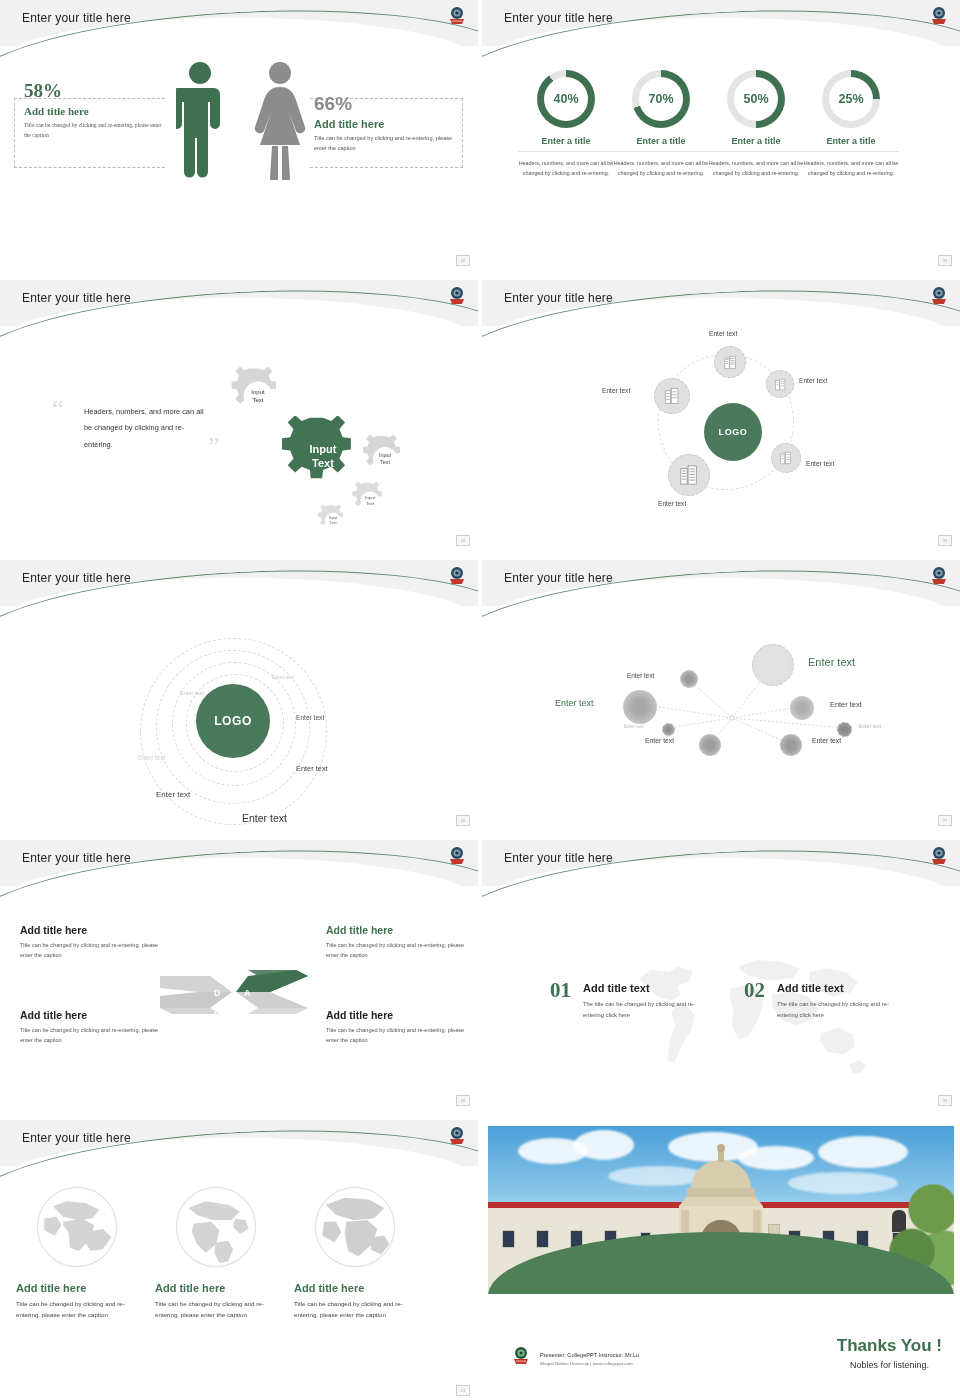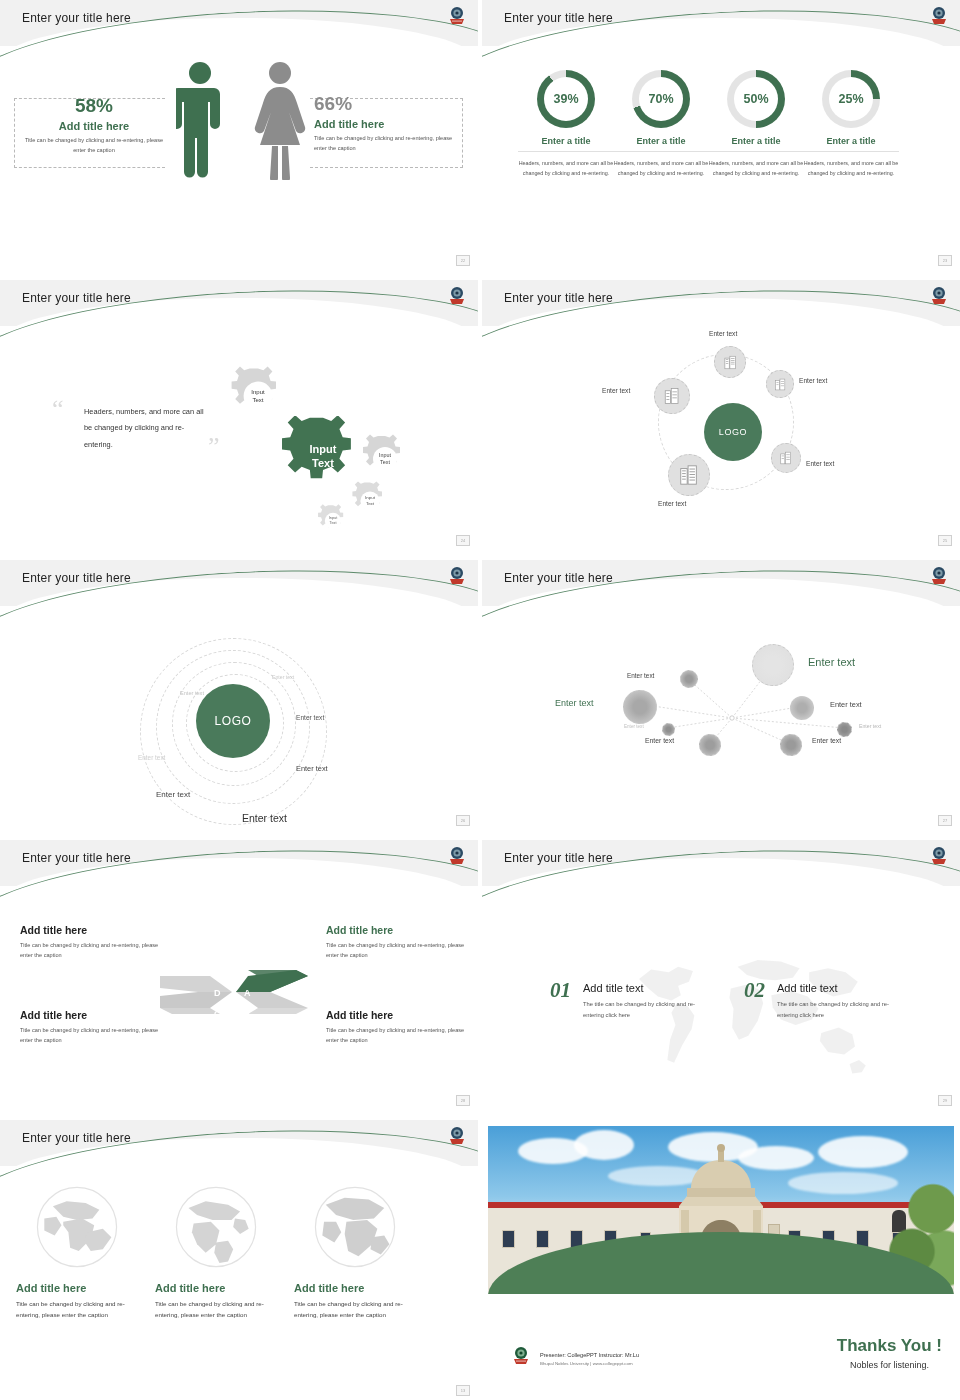--- a/index.html
+++ b/index.html
@@ -40,35 +40,35 @@
         border-bottom:1px solid #e0e0e0;}
   .dcap{font-size:5.4px;color:#555;line-height:1.85;margin-top:6px;}
 
   
   .gear{position:absolute;display:flex;align-items:center;justify-content:center;text-align:center;}
   .quote{position:absolute;font-size:26px;color:#dcdcdc;font-family:"Liberation Serif",serif;line-height:1;}
   .qtext{position:absolute;font-size:7.4px;color:#333;line-height:2.2;}
 
   
   .logo-c{position:absolute;border-radius:50%;background:#4a7a5b;color:#fff;display:flex;
-          align-items:center;justify-content:center;font-size:9px;font-weight:normal;letter-spacing:.6px;}
+          align-items:center;justify-content:center;font-size:9px;font-weight:bold;letter-spacing:.6px;}
   .node{position:absolute;border-radius:50%;background:#e0e0e0;border:1px dashed #c4c4c4;
         display:flex;align-items:center;justify-content:center;}
   .nlbl{position:absolute;font-size:6.6px;color:#444;white-space:nowrap;}
   .ring{position:absolute;border-radius:50%;border:1px dashed #d8d8d8;}
 
   
   .rnode{position:absolute;border-radius:50%;border:1px dashed #c9c9c9;}
   .rlbl{position:absolute;white-space:nowrap;}
   .blk-t{font-size:10.5px;font-weight:bold;}
   .blk-c{font-size:5.6px;color:#555;line-height:1.85;margin-top:4px;}
 
   
-  .bignum{font-size:21px;font-weight:bold;font-style:italic;color:#3f7050;font-family:"Liberation Serif",serif;}
-  .numttl{font-size:11px;font-weight:normal;color:#222;}
+  .bignum{font-size:21px;font-weight:bold;color:#3f7050;font-family:"Liberation Serif",serif;}
+  .numttl{font-size:11px;font-weight:bold;color:#222;}
   .numcap{font-size:5.8px;color:#555;line-height:1.9;margin-top:5px;}
 
   
   .gcol{position:absolute;top:18px;width:128px;}
   .gttl{font-size:11px;font-weight:bold;color:#3f7050;margin-top:8px;}
   .gcap{font-size:6.2px;color:#444;line-height:1.85;margin-top:4px;}
 
   
   .photo{position:absolute;left:6px;top:6px;right:6px;height:168px;overflow:hidden;}
   .sky{position:absolute;inset:0;background:linear-gradient(180deg,#4a9fd8 0%,#8ec8ea 42%,#cfe4f2 62%,#bcd6e8 100%);}
@@ -104,21 +104,21 @@
       <path d="M2 14 h14 l-2 5 h-10 z" fill="#c0392b"></path>
         <path d="M4 15.5 h10 v1.2 h-10z" fill="#fff" opacity=".55"></path>
     </svg>
     <div class="arc-tl"></div>
     <div class="arc-br"></div>
 
     <div class="body">
       <div class="dashbox" style="left:14px;top:52px;width:150px;height:68px;border-right:none;"></div>
       <div class="dashbox" style="left:310px;top:52px;width:152px;height:68px;border-left:none;"></div>
 
-      <div style="position:absolute;left:24px;top:50px;width:140px;text-align:center;">
+      <div style="position:absolute;left:24px;top:35px;width:140px;text-align:left;font-family:Liberation Serif, serif;">
         <div class="pct grn">58%</div>
         <div class="addt grn">Add title here</div>
         <div class="cap">Title can be changed by clicking and re-entering, please enter the caption</div>
       </div>
 
       <svg class="person" style="left:176px;top:14px;" width="48" height="120" viewBox="0 0 48 120">
         <circle cx="24" cy="13" r="11" fill="#3f7050"></circle>
         <path d="M10 28 h28 a6 6 0 0 1 6 6 v30 a5 5 0 0 1 -10 0 v-22 h-2 v70 a5.5 5.5 0 0 1 -11 0 v-34 h-2 v34 a5.5 5.5 0 0 1 -11 0 v-70 h-2 v22 a5 5 0 0 1 -10 0 v-30 a6 6 0 0 1 6 -6 z" fill="#3f7050"></path>
       </svg>
 
@@ -147,21 +147,21 @@
         <circle cx="9" cy="8" r="3.6" fill="#7d9aa8"></circle>
       <circle cx="9" cy="8" r="1.6" fill="#1d3346"></circle>
         <path d="M2 14 h14 l-2 5 h-10 z" fill="#c0392b"></path>
     </svg>
     <div class="arc-tl"></div>
     <div class="arc-br"></div>
 
     <div class="body">
       <div class="dcol" style="left:36px;">
         <div class="donut" id="dn0" style="background: conic-gradient(rgb(63, 112, 80) 0deg, rgb(63, 112, 80) 324deg, rgb(228, 228, 228) 324deg, rgb(228, 228, 228) 360deg);">
-          <div class="dtxt">39%</div>
+          <div class="dtxt">40%</div>
         </div>
         <div class="dttl">Enter a title</div>
         <div class="dcap">Headers, numbers, and more can all be changed by clicking and re-entering.</div>
       </div>
       <div class="dcol" style="left:131px;">
         <div class="donut" id="dn1" style="background: conic-gradient(rgb(63, 112, 80) 0deg, rgb(63, 112, 80) 252deg, rgb(228, 228, 228) 252deg, rgb(228, 228, 228) 360deg);">
           <div class="dtxt">70%</div>
         </div>
         <div class="dttl">Enter a title</div>
         <div class="dcap">Headers, numbers, and more can all be changed by clicking and re-entering.</div>

